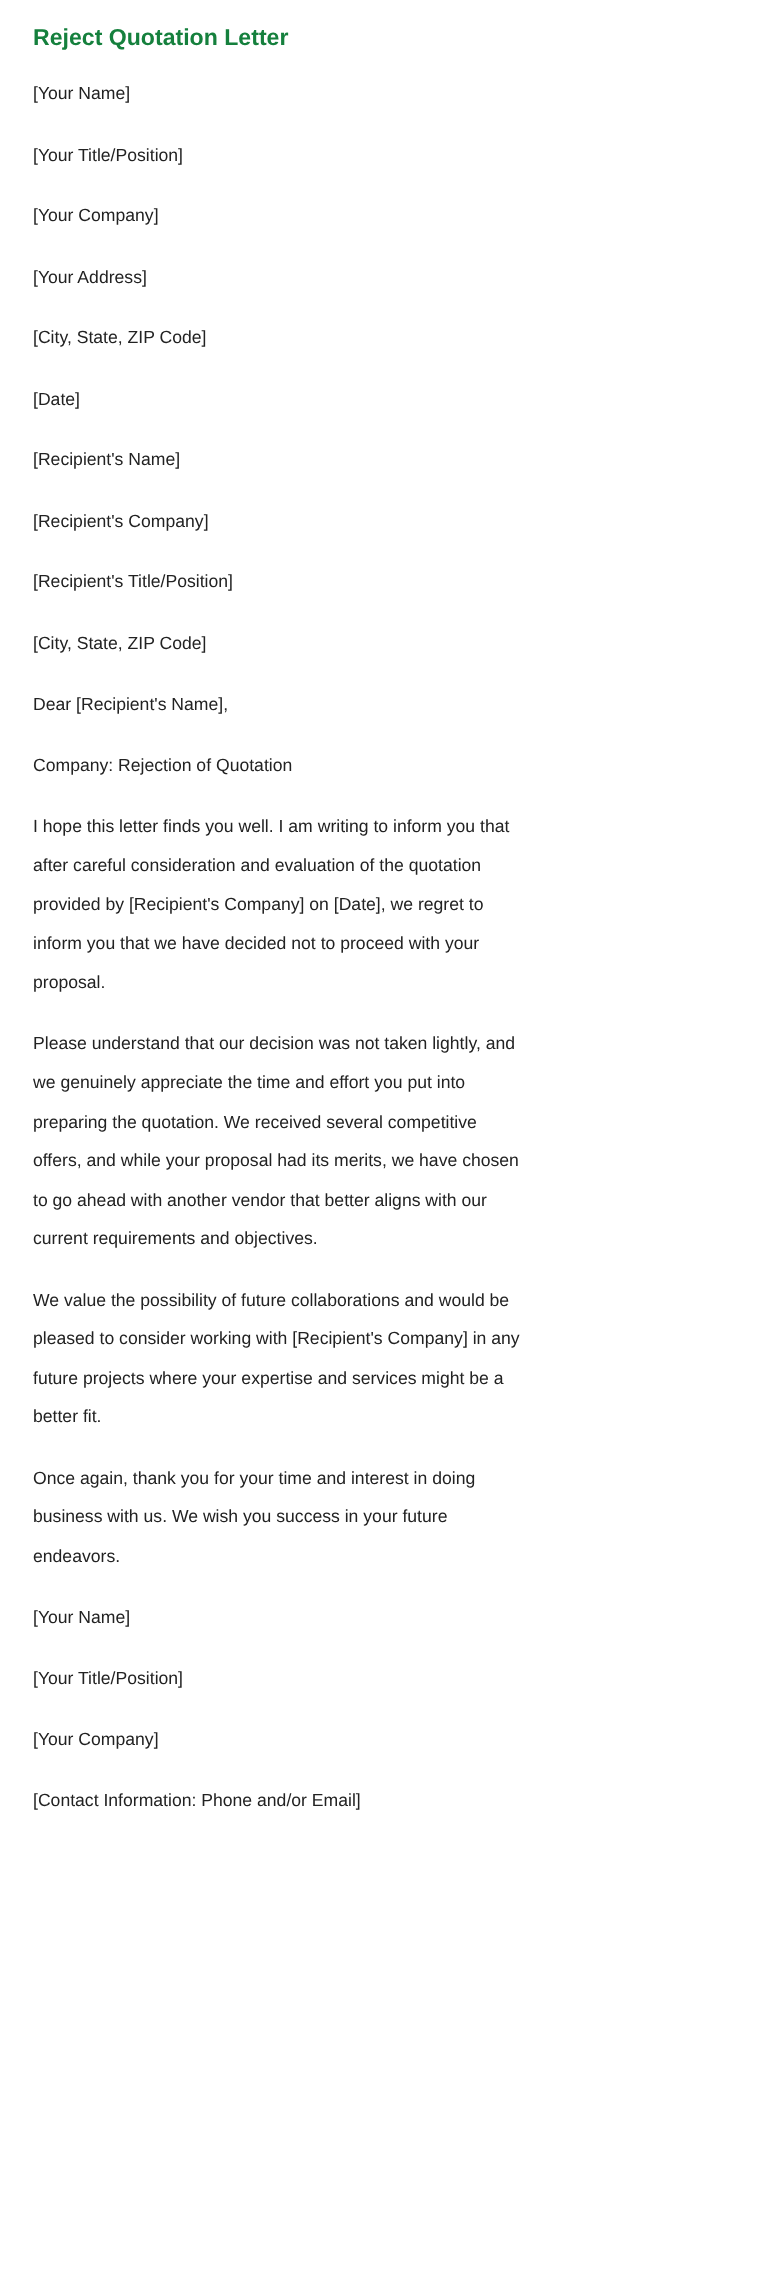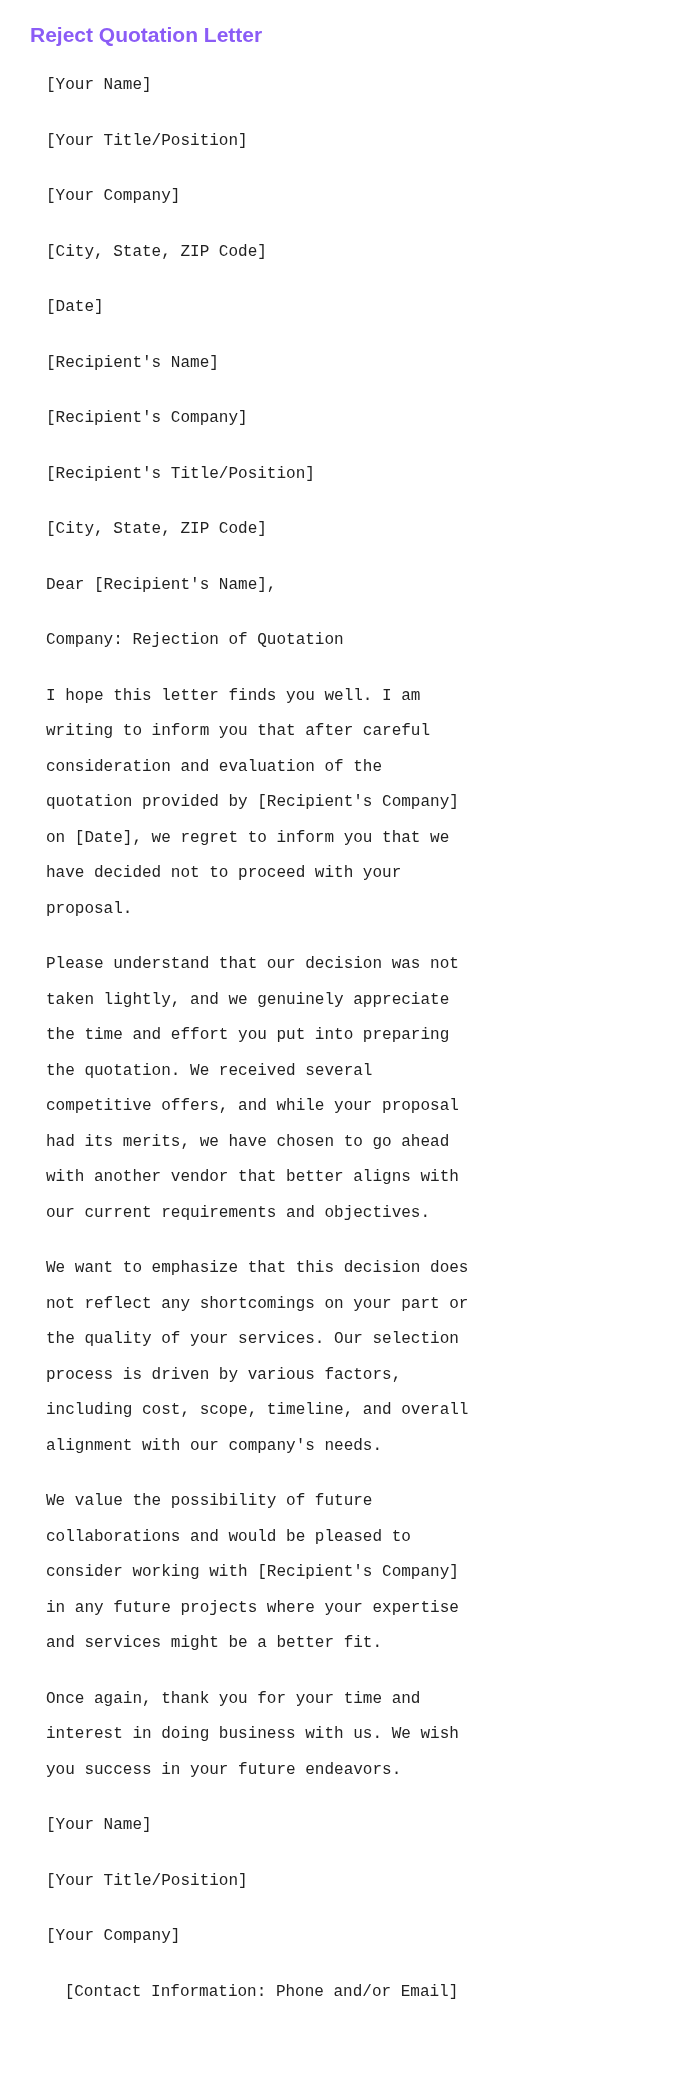--- a/index.html
+++ b/index.html
@@ -16,62 +16,60 @@
     padding: 18px 0 31px 30px;
     background: #ffffff;
   }
   .content {
     width: 447px;
   }
   h1.letter-title {
     font-size: 21px;
     font-weight: 700;
     line-height: 34px;
-    color: #8b5cf6;
+    color: #15803d;
     margin: 0 0 16px 0;
   }
   p.line {
     font-size: 16px;
     line-height: 35.5px;
     color: #222222;
-    margin: 0 0 20px 16px;
-    font-family: Liberation Mono, monospace;
+    margin: 0 0 20px 0;
   }
   p.line:last-child {
     margin-bottom: 0;
-    text-align: center;
   }
 </style>
 </head>
 <body>
 
 <main class="page">
   <div class="content">
 
     <h1 class="letter-title">Reject Quotation Letter</h1>
 
     <p class="line">[Your Name]</p>
     <p class="line">[Your Title/Position]</p>
     <p class="line">[Your Company]</p>
+    <p class="line">[Your Address]</p>
     <p class="line">[City, State, ZIP Code]</p>
 
     <p class="line">[Date]</p>
 
     <p class="line">[Recipient's Name]</p>
     <p class="line">[Recipient's Company]</p>
     <p class="line">[Recipient's Title/Position]</p>
     <p class="line">[City, State, ZIP Code]</p>
 
     <p class="line">Dear [Recipient's Name],</p>
 
     <p class="line">Company: Rejection of Quotation</p>
 
     <p class="line">I hope this letter finds you well. I am writing to inform you that after careful consideration and evaluation of the quotation provided by [Recipient's Company] on [Date], we regret to inform you that we have decided not to proceed with your proposal.</p>
     <p class="line">Please understand that our decision was not taken lightly, and we genuinely appreciate the time and effort you put into preparing the quotation. We received several competitive offers, and while your proposal had its merits, we have chosen to go ahead with another vendor that better aligns with our current requirements and objectives.</p>
-    <p class="line">We want to emphasize that this decision does not reflect any shortcomings on your part or the quality of your services. Our selection process is driven by various factors, including cost, scope, timeline, and overall alignment with our company's needs.</p>
     <p class="line">We value the possibility of future collaborations and would be pleased to consider working with [Recipient's Company] in any future projects where your expertise and services might be a better fit.</p>
     <p class="line">Once again, thank you for your time and interest in doing business with us. We wish you success in your future endeavors.</p>
 
 
     <p class="line">[Your Name]</p>
     <p class="line">[Your Title/Position]</p>
     <p class="line">[Your Company]</p>
     <p class="line">[Contact Information: Phone and/or Email]</p>
 
   </div>

